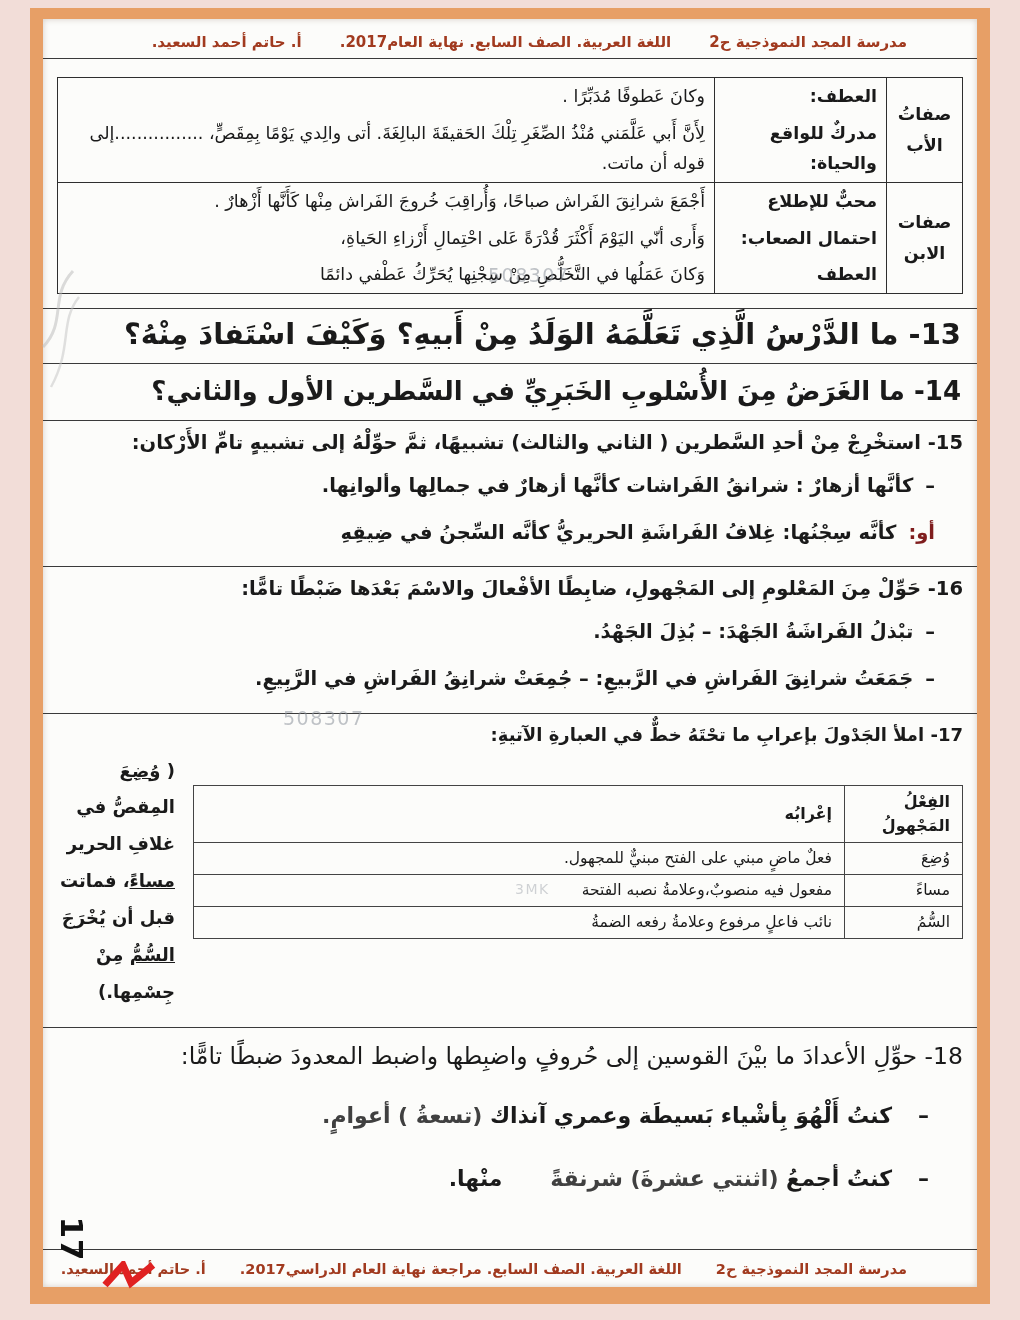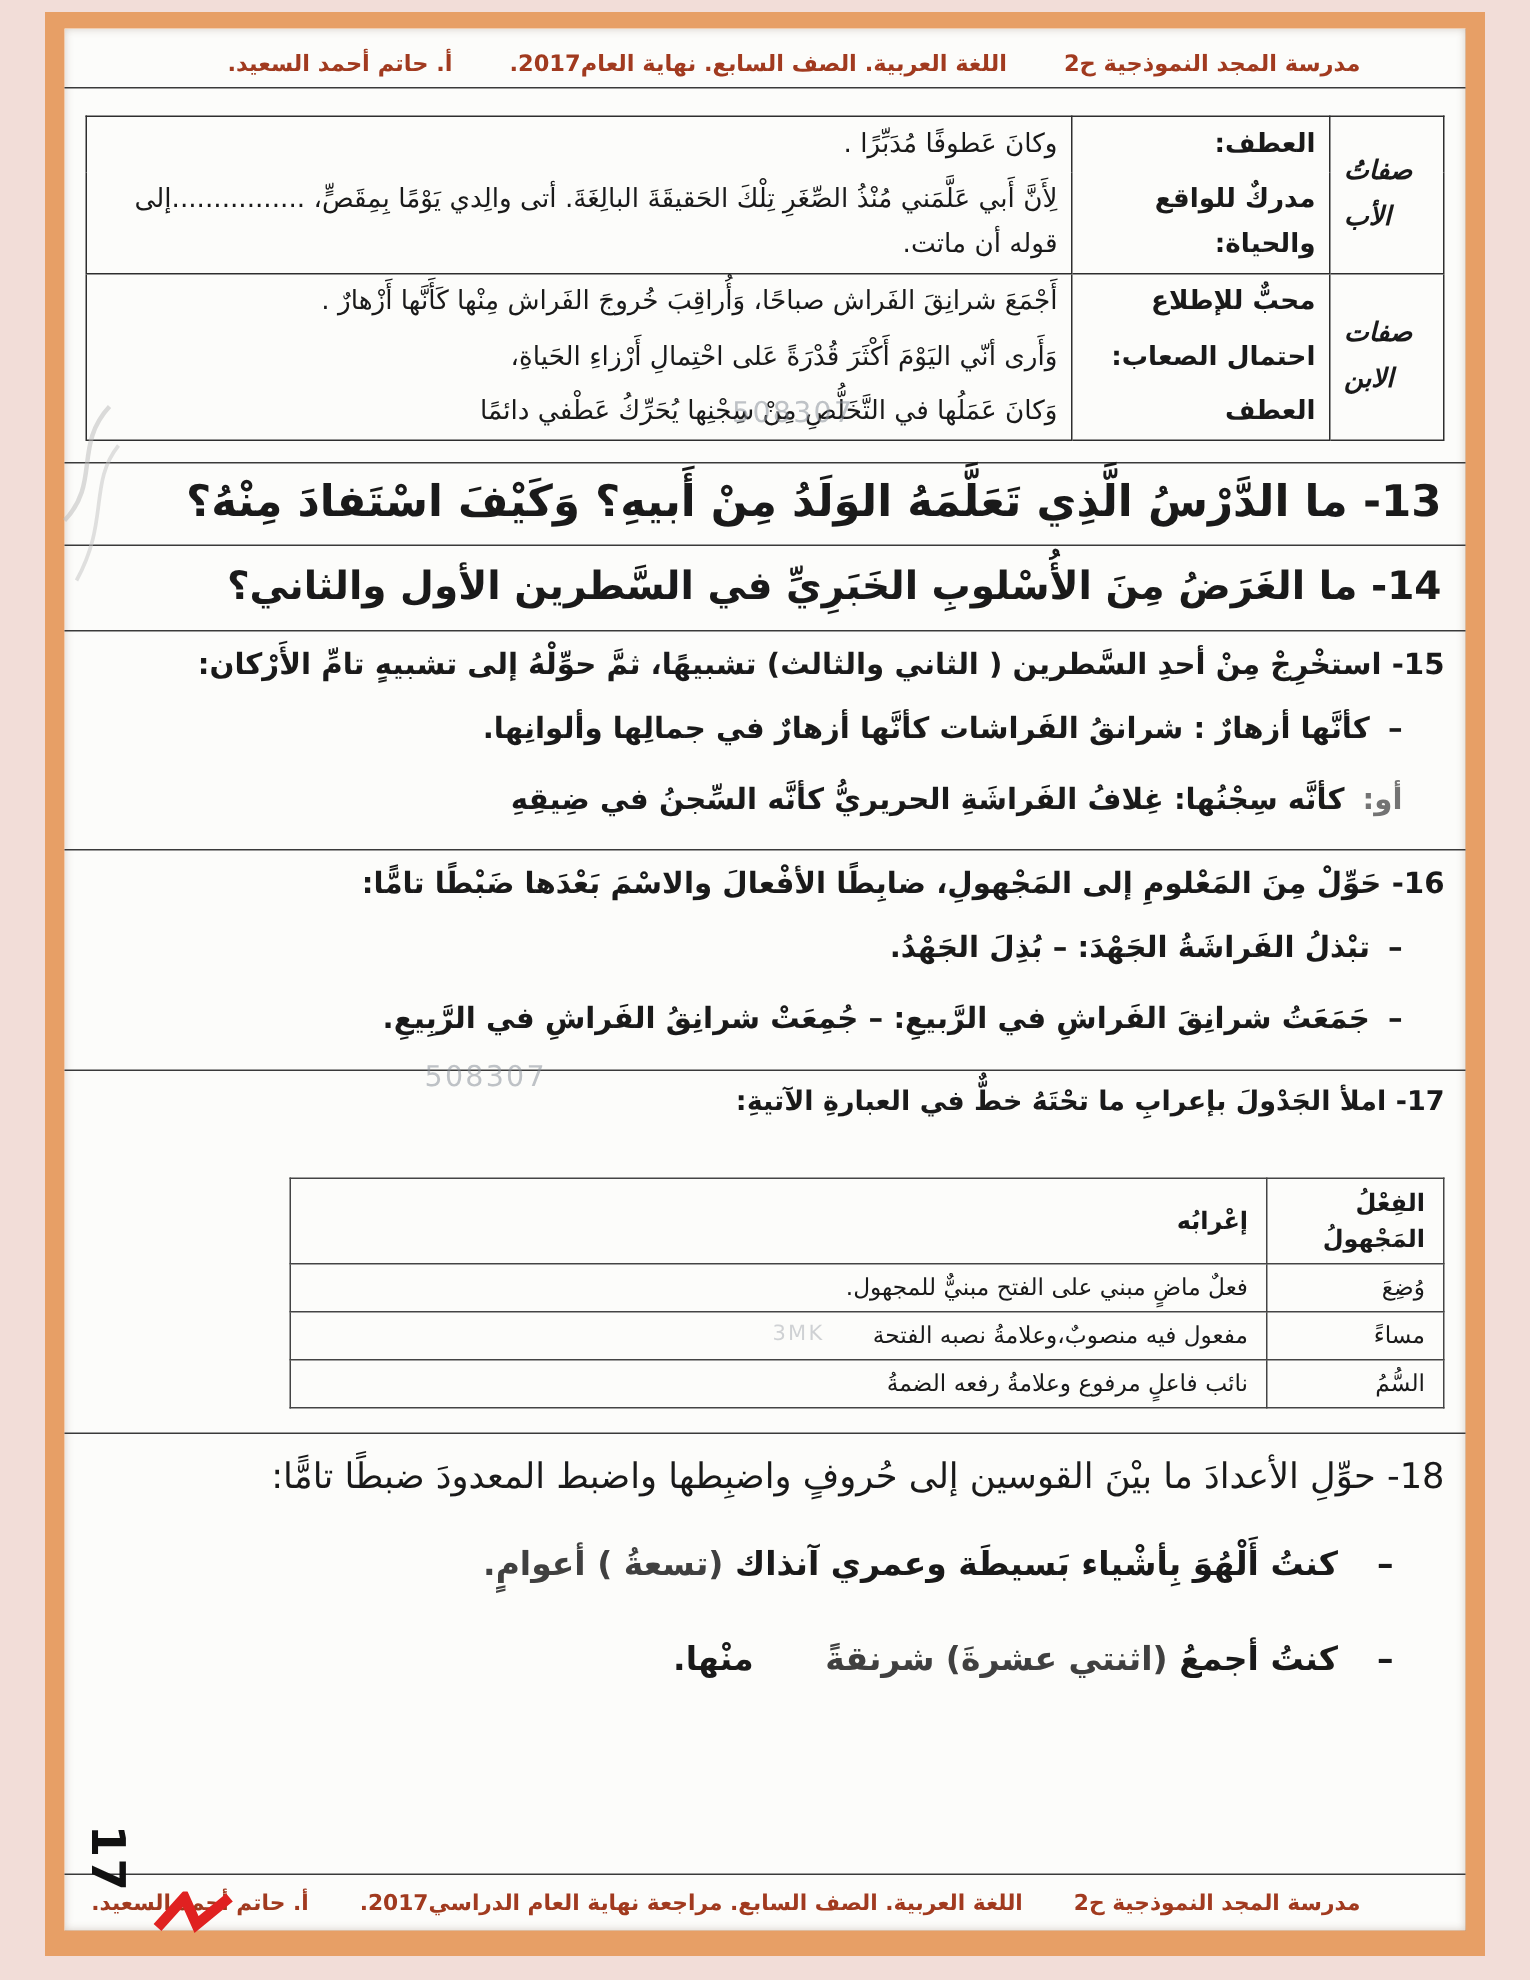--- a/index.html
+++ b/index.html
@@ -47,38 +47,38 @@
   .q-title { font-size: 19.5px; font-weight: bold; }
   table.tbl12 {
     width: 100%; border-collapse: collapse; margin-top: 10px;
     border: 1.7px solid #2e2e2e;
   }
   table.tbl12 td {
     border-left: 1.7px solid #2e2e2e; border-right: 1.7px solid #2e2e2e;
     padding: 3px 9px; font-size: 17.5px; line-height: 1.75; vertical-align: top;
   }
   table.tbl12 tr.grp td { border-top: 1.7px solid #2e2e2e; }
-  table.tbl12 .grpcell { width: 76px; font-weight: bold; vertical-align: middle; text-align: left; font-style: italic; }
+  table.tbl12 .grpcell { width: 76px; font-weight: bold; vertical-align: middle; text-align: center; }
   table.tbl12 .trait   { width: 172px; font-weight: bold; }
 
   
   .q13 { padding: 8px 16px 12px; }
   .q13 .big-q { font-size: 29px; font-weight: bold; letter-spacing: .2px; }
   .q14 { padding: 12px 16px 14px; }
   .q14 .big-q { font-size: 26px; font-weight: bold; }
 
   
   .q15, .q16 { padding: 10px 14px 18px; }
   .ans-line {
     display: flex; gap: 12px; align-items: baseline;
     padding-right: 28px; margin-top: 16px;
     font-size: 19.5px; font-weight: bold; line-height: 1.6;
   }
   .dash { font-weight: bold; }
-  .or-red { color: #737373; }
+  .or-red { color: #7f1d1d; }
 
   
   .q17 { padding: 10px 14px 16px; }
   .q-title17 { font-size: 18px; font-weight: bold; }
   .q17-body { display: flex; gap: 18px; align-items: flex-start; }
   table.tbl17 { border-collapse: collapse; width: 770px; margin-top: 40px; }
   table.tbl17 th, table.tbl17 td {
     border: 1.5px solid #444;
     padding: 4px 12px; font-size: 15.5px; text-align: right; line-height: 1.5;
   }
@@ -209,20 +209,23 @@
             <tr>
               <td>مساءً</td>
               <td>مفعول فيه منصوبٌ،وعلامةُ نصبه الفتحة</td>
             </tr>
             <tr>
               <td>السُّمُ</td>
               <td>نائب فاعلٍ مرفوع  وعلامةُ رفعه الضمةُ</td>
             </tr>
           </tbody>
         </table>
+        <div class="aside17">
+          <span>( </span><span class="u">وُضِعَ</span><span> المِقصُّ في غلافِ الحرير </span><span class="u">مساءً</span><span>، فماتت قبل أن يُخْرَجَ </span><span class="u">السُّمُّ</span><span> مِنْ جِسْمِها.)</span>
+        </div>
       </div>
     </section>
 
     <section class="q18">
       <div class="q18-title">18-  حوِّلِ الأعدادَ ما بيْنَ القوسين إلى حُروفٍ واضبِطها واضبط المعدودَ ضبطًا تامًّا:</div>
       <div class="q18-item">
         <span class="dash">–</span>
         <span><span>كنتُ أَلْهُوَ بِأشْياء بَسيطَة وعمري آنذاك </span><span class="red">(تسعةُ ) أعوامٍ.</span></span>
       </div>
       <div class="q18-item">

